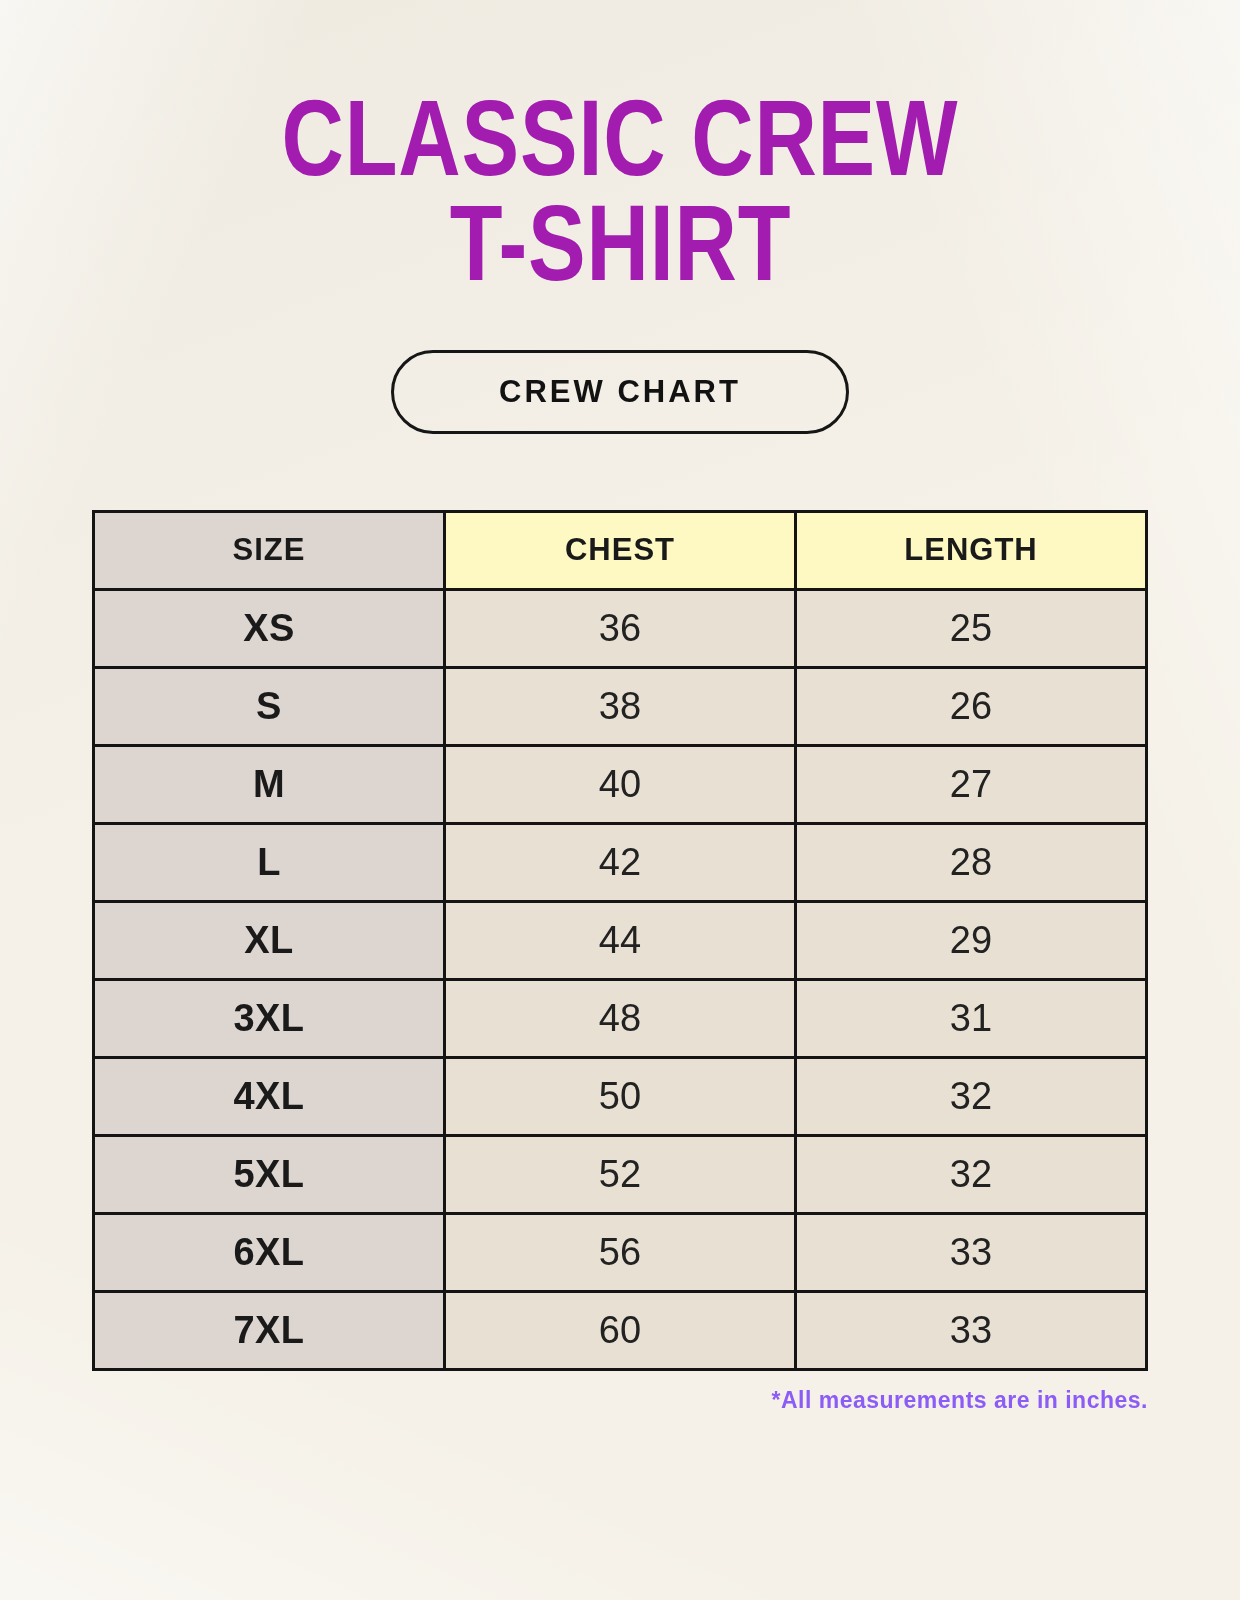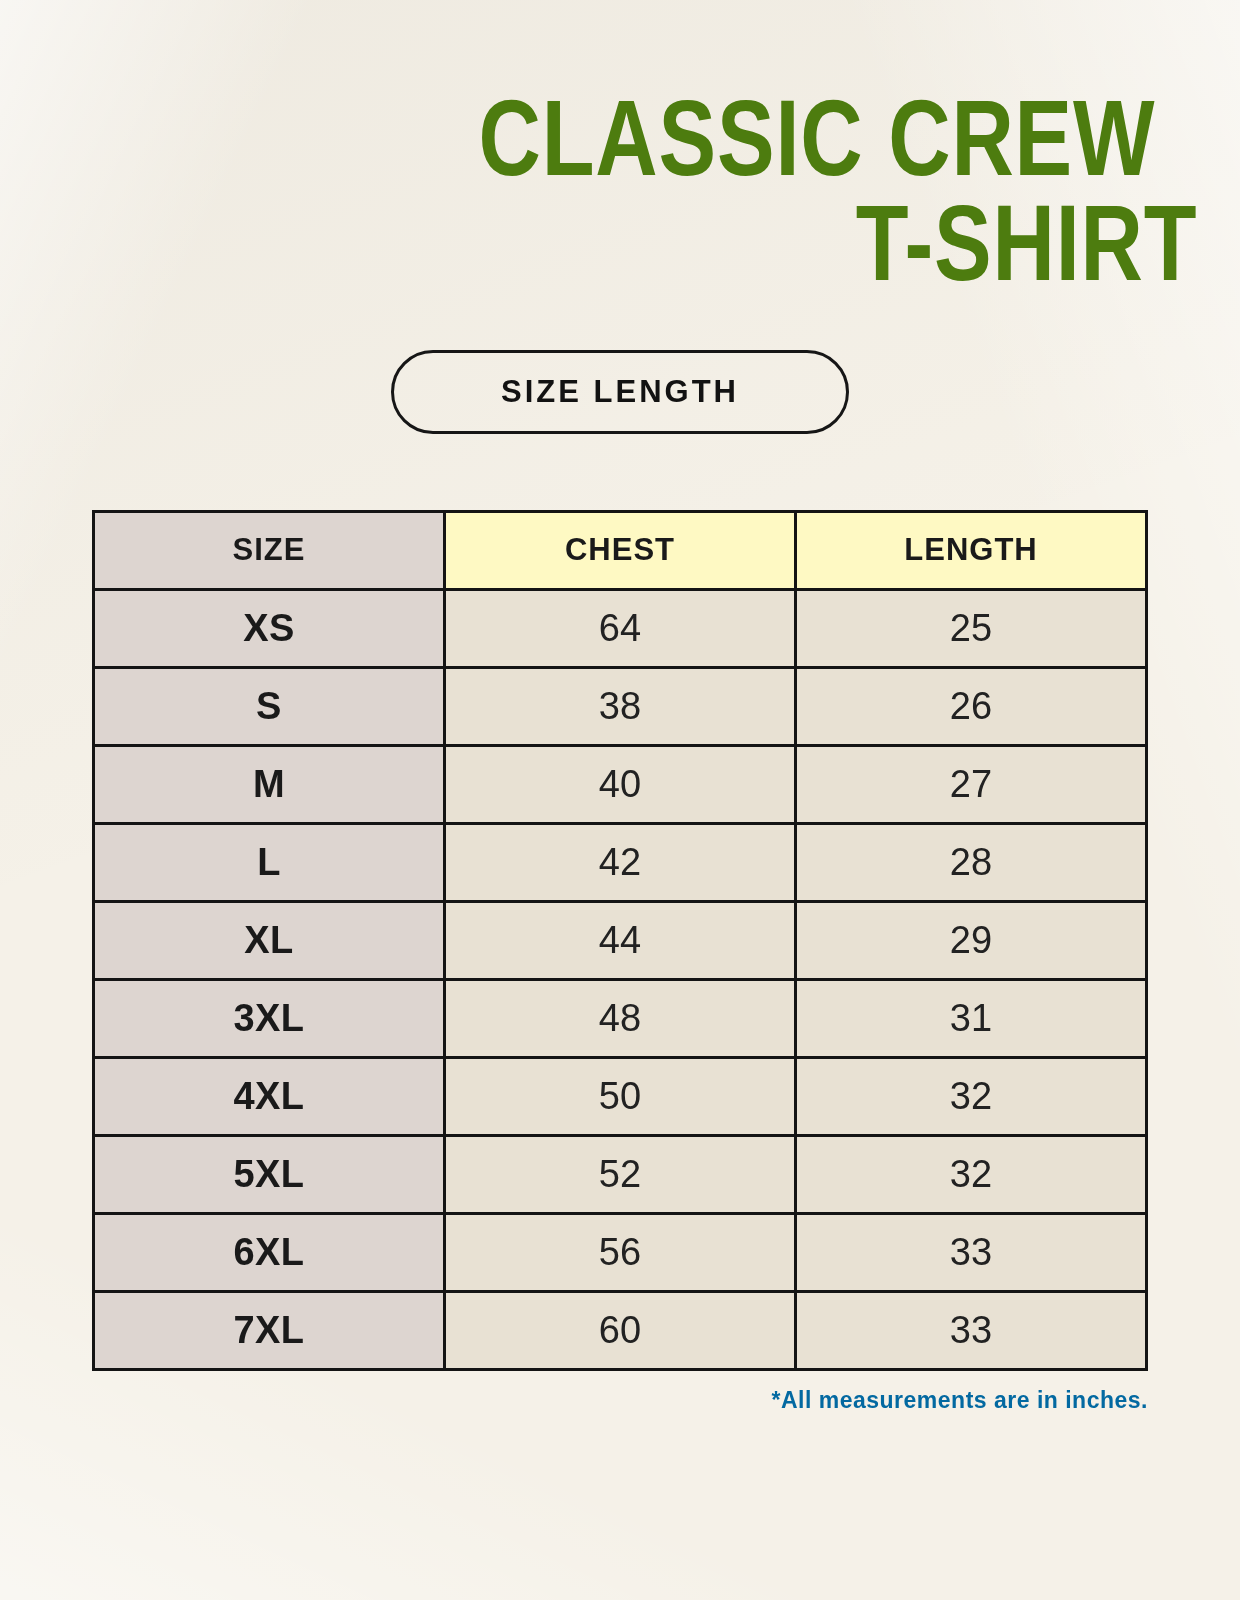--- a/index.html
+++ b/index.html
@@ -17,26 +17,26 @@
   }
 
   .page {
     width: 1240px;
     height: 1600px;
     position: relative;
   }
 
   .title {
     padding-top: 86px;
-    text-align: right;
+    text-align: center;
     font-weight: bold;
     font-size: 108px;
     line-height: 0.97;
     letter-spacing: 1px;
-    color: #4d7c0f;
+    color: #a21caf;
   }
   .title .squeeze {
     display: inline-block;
     transform: scaleX(0.80);
     transform-origin: 50% 50%;
     white-space: nowrap;
   }
 
   .badge-wrap {
     margin-top: 54px;
@@ -93,47 +93,47 @@
     color: #222;
   }
 
   .footnote {
     width: 1056px;
     margin: 16px auto 16px auto;
     text-align: right;
     font-size: 23px;
     font-weight: bold;
     letter-spacing: 0.5px;
-    color: #0369a1;
+    color: #8b5cf6;
   }
 </style>
 </head>
 <body>
 
 <div class="page">
 
   <h1 class="title"><span class="squeeze"><span>CLASSIC CREW</span></span><br><span class="squeeze"><span>T-SHIRT</span></span></h1>
 
   <div class="badge-wrap">
-    <button class="badge">SIZE LENGTH</button>
+    <button class="badge">CREW CHART</button>
   </div>
 
   <div class="table-wrap">
     <table class="size-chart">
       <thead>
         <tr>
           <th class="col-size">SIZE</th>
           <th class="col-accent">CHEST</th>
           <th class="col-accent">LENGTH</th>
         </tr>
       </thead>
       <tbody>
         <tr>
           <td class="cell-size">XS</td>
-          <td class="cell-val">64</td>
+          <td class="cell-val">36</td>
           <td class="cell-val">25</td>
         </tr>
         <tr>
           <td class="cell-size">S</td>
           <td class="cell-val">38</td>
           <td class="cell-val">26</td>
         </tr>
         <tr>
           <td class="cell-size">M</td>
           <td class="cell-val">40</td>

